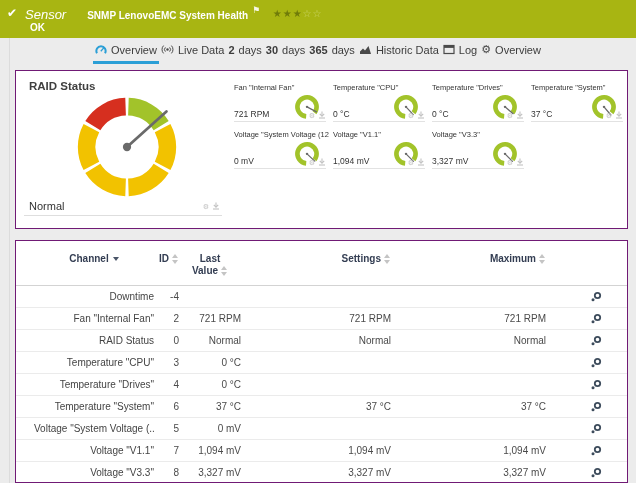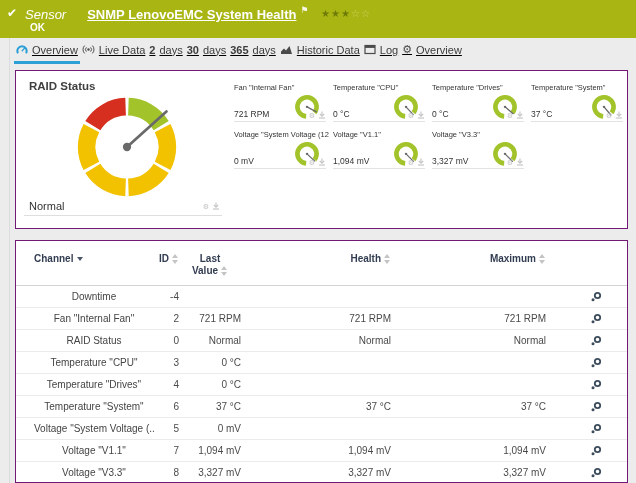--- a/index.html
+++ b/index.html
@@ -4,30 +4,30 @@
 <style>
   * { margin:0; padding:0; box-sizing:border-box; }
   html,body { width:636px; height:483px; overflow:hidden; background:#ececec;
     font-family:"Liberation Sans", sans-serif; position:relative; }
 
   
   .topbar { position:absolute; left:0; top:0; width:636px; height:38px; background:#a8b512; color:#fff; }
   .topbar .check { position:absolute; left:7px; top:6px; font-size:12px; color:#fff; }
   .titleline { position:absolute; left:25px; top:5px; white-space:nowrap; }
   .sensor-kind { font-style:italic; font-size:13px; margin-right:21px; }
-  .sensor-title { font-weight:bold; font-size:13px;text-decoration:underline; }
+  .sensor-title { font-weight:bold; font-size:10px; }
   .flag { font-size:9px; vertical-align:top; margin-left:4px; color:rgba(255,255,255,.9); }
   .stars { margin-left:8px; font-size:10px; letter-spacing:1px; vertical-align:top; line-height:18px; }
   .star.f { color:#6f7b09; }
   .star.e { color:#ccd669; }
   .status-ok { position:absolute; left:30px; top:22px; font-size:10px; font-weight:bold; }
 
   
   .tabbar { position:absolute; left:0; top:38px; width:636px; height:26px;
-    display:flex; align-items:stretch; justify-content:flex-start; padding:0 14px 0 14px;text-decoration:underline; }
+    display:flex; align-items:stretch; justify-content:center; padding:0 14px 0 14px; }
   .tab { display:flex; align-items:center; gap:4px; font-size:11px; color:#3c3c3c;
     padding:0 2px; border-bottom:3px solid transparent; cursor:default; }
   .tab.active { border-bottom-color:#2b9fd6; }
   .tab b { font-weight:bold; }
   .tab svg { display:block; }
   .gear-glyph { font-size:11px; color:#4a4a4a; line-height:1; }
   .page-edge { position:absolute; left:9px; top:38px; width:1px; height:445px; background:#dcdcdc; }
 
   
   .panel { position:absolute; background:#fff; border:1px solid #701a75; }
@@ -54,26 +54,26 @@
   
   table.chan { border-collapse:collapse; width:611px; table-layout:fixed; margin-top:8px; }
   table.chan col.w-ch  { width:138px; }
   table.chan col.w-id  { width:25px; }
   table.chan col.w-lv  { width:62px; }
   table.chan col.w-min { width:150px; }
   table.chan col.w-max { width:155px; }
   table.chan col.w-act { width:81px; }
   th { font-size:10px; color:#333d52; font-weight:bold; text-align:right; vertical-align:top;
     padding:4px 0 8px 0; border-bottom:1px solid #d3d3d3; white-space:nowrap; }
-  th.h-ch { text-align:left; padding-left:18px; }
+  th.h-ch { text-align:center; padding-left:18px; }
   th.h-lv { text-align:center; line-height:12px; }
   th.h-act { border-bottom:1px solid #d3d3d3; }
   td { font-size:10px; color:#4a4a4a; height:22px; padding:0; text-align:right;
     border-bottom:1px solid #ebebeb; white-space:nowrap; overflow:hidden; }
-  td.c-ch { text-align:center; padding-left:18px; color:#444;margin-left:21px; }
+  td.c-ch { text-align:right; padding-left:18px; color:#444;margin-left:21px; }
   td.c-act { text-align:right; padding-right:24px; }
   td.c-act svg { vertical-align:middle; }
 
   .sort-desc { display:inline-block; width:0; height:0; margin-left:4px;
     border-left:3.5px solid transparent; border-right:3.5px solid transparent;
     border-top:4px solid #4a5568; vertical-align:middle; }
   .sort-both { display:inline-block; width:7px; height:10px; position:relative; margin-left:3px; vertical-align:middle; }
   .sort-both i { position:absolute; left:0; width:0; height:0;
     border-left:3.5px solid transparent; border-right:3.5px solid transparent; }
   .sort-both i.up { top:0; border-bottom:4px solid #c4c4c4; }
@@ -324,21 +324,21 @@
         <col class="w-lv">
         <col class="w-min">
         <col class="w-max">
         <col class="w-act">
     </colgroup>
     <thead>
       <tr>
         <th class="h-ch"><span>Channel</span><span class="sort-desc"></span></th>
         <th><span>ID</span><span class="sort-both"><i class="up"></i><i class="dn"></i></span></th>
         <th class="h-lv"><span>Last</span><br><span>Value</span><span class="sort-both"><i class="up"></i><i class="dn"></i></span></th>
-        <th><span>Health</span><span class="sort-both"><i class="up"></i><i class="dn"></i></span></th>
+        <th><span>Settings</span><span class="sort-both"><i class="up"></i><i class="dn"></i></span></th>
         <th><span>Maximum</span><span class="sort-both"><i class="up"></i><i class="dn"></i></span></th>
         <th class="h-act"></th>
       </tr>
     </thead>
     <tbody>
       <tr>
         <td class="c-ch">Downtime</td>
         <td>-4</td>
         <td></td>
         <td></td>

